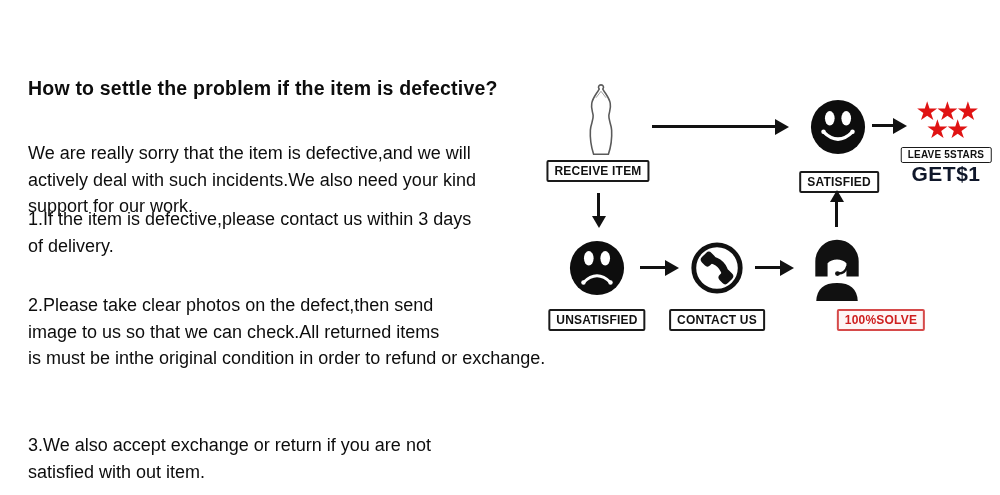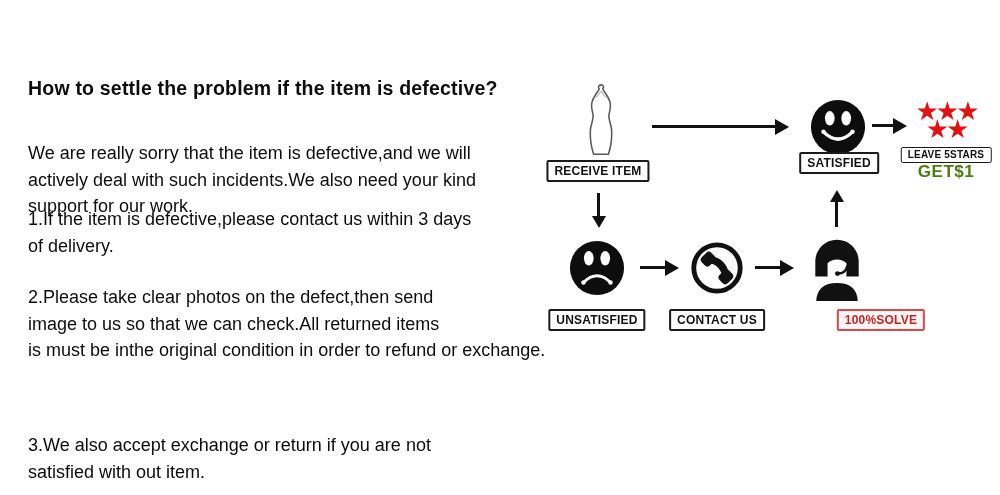--- a/index.html
+++ b/index.html
@@ -19,21 +19,21 @@
     font-size:19.5px; font-weight:bold; letter-spacing:0.2px;
     white-space:pre-line;
   }
   .copy {
     left:28px;
     font-size:18px; line-height:26.5px;
     white-space:pre-line;
   }
   .copy.intro  { top:140px; }
   .copy.point1 { top:206px; }
-  .copy.point2 { top:284px; }
+  .copy.point2 { top:292px; }
   .copy.point3 { top:387px;margin-top:45px; }
 
   
   .tag {
     position:absolute;
     transform:translateX(-50%);
     border:2px solid #1a1a1a;
     background:#ffffff;
     font-weight:bold;
     font-size:12px;
@@ -96,22 +96,22 @@
     transform:translateX(-50%);
     text-align:center;
     color:#e01313;
     line-height:0.78;
   }
   .stars .row1 { font-size:26px; letter-spacing:-3px; }
   .stars .row2 { font-size:26px; letter-spacing:-3px; margin-top:-2px; }
   .getcash {
     position:absolute;
     transform:translateX(-50%);
-    font-size:17px; font-weight:bold; letter-spacing:0.5px;
-    color:#4d7c0f;
+    font-size:21px; font-weight:bold; letter-spacing:0.5px;
+    color:#0f172a;
   }
 </style>
 </head>
 <body>
 
 <h1 class="abs headline">How to settle the problem if the item is defective?</h1>
 <p class="abs copy intro">We are really sorry that the item is defective,and we will
 actively deal with such incidents.We also need your kind
 support for our work.</p>
 <p class="abs copy point1">1.If the item is defective,please contact us within 3 days
@@ -135,21 +135,21 @@
 <div class="abs" style="left:809px; top:98px; width:58px; height:58px;">
   <svg width="58" height="58" viewBox="0 0 60 60">
     <circle cx="30" cy="30" r="28" fill="#0d0d0d"></circle>
     <ellipse cx="21.5" cy="21" rx="5" ry="7.5" fill="#fff"></ellipse>
     <ellipse cx="38.5" cy="21" rx="5" ry="7.5" fill="#fff"></ellipse>
     <path d="M15 35 Q30 50 45 35" stroke="#fff" stroke-width="3.5" fill="none" stroke-linecap="round"></path>
     <circle cx="15" cy="35" r="2.3" fill="#fff"></circle>
       <circle cx="45" cy="35" r="2.3" fill="#fff"></circle>
   </svg>
 </div>
-<div class="tag" style="left:839px; top:152px;">SATISFIED</div>
+<div class="tag" style="left:839px; top:171px;">SATISFIED</div>
 
 <div class="arrow-right" style="left:872px; top:124px; width:22px;"></div>
 
 <div class="stars" style="left:946px; top:101px;">
   <div class="row1">★★★</div>
   <div class="row2">★★</div>
 </div>
 <div class="tag tiny" style="left:946px; top:147px;">LEAVE 5STARS</div>
 <div class="getcash" style="left:946px; top:162px;">GET$1</div>
 

